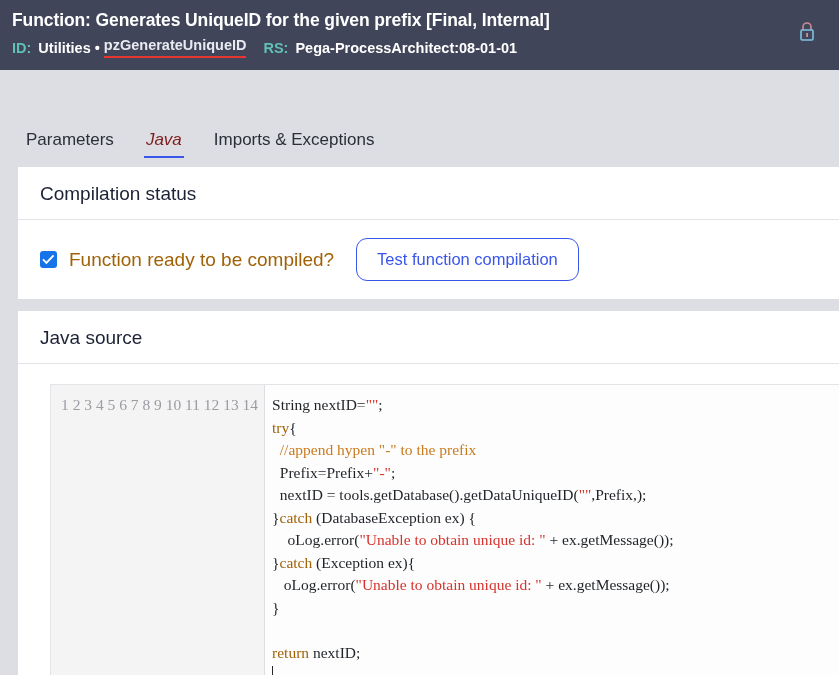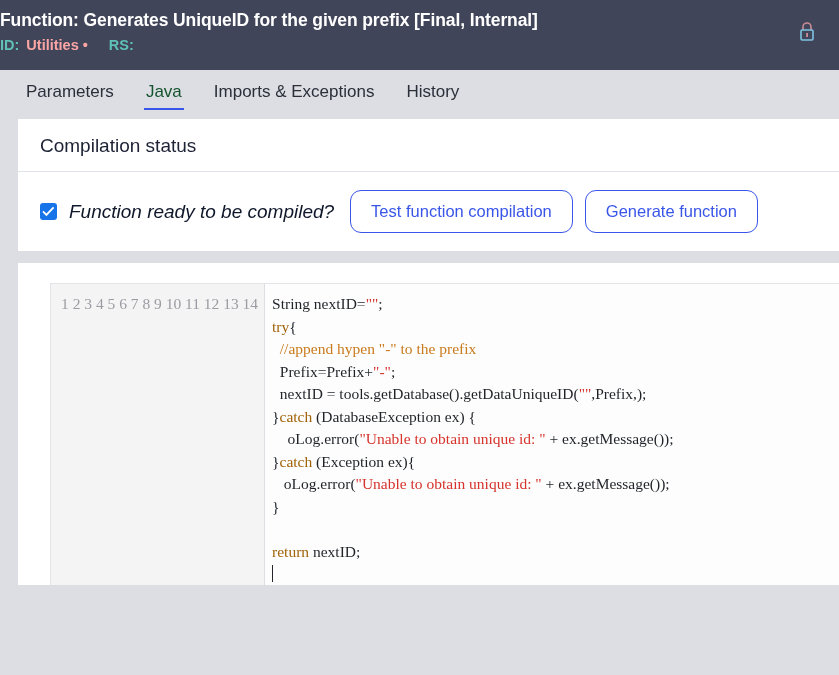--- a/index.html
+++ b/index.html
@@ -12,41 +12,41 @@
     background: #dcdee3;
     font-family: "Liberation Sans", sans-serif;
   }
 
   
   .header {
     position: relative;
     width: 839px;
     height: 70px;
     background: #414559;
-    padding: 9px 0 0 0;
+    padding: 9px 0 0 12px;
   }
   .header-title {
     color: #ffffff;
     font-size: 17.5px;
     font-weight: bold;
     letter-spacing: -0.1px;
     line-height: 22px;
     white-space: nowrap;
   }
   .header-sub {
     margin-top: 5px;
     display: flex;
     align-items: flex-end;
     white-space: nowrap;
     font-size: 14.5px;
     font-weight: bold;
     line-height: 19px;
   }
   .lbl-teal { color: #5fc1b8; margin-right: 7px; }
-  .val-white { color: #fca5a5; }
+  .val-white { color: #ffffff; }
   .underlined-id {
     color: #e9eaf0;
     border-bottom: 2.5px solid #e8352e;
     padding-bottom: 1px;
   }
   .sub-gap { display: inline-block; width: 17px; }
   .lock-icon {
     position: absolute;
     right: 22px;
     top: 20px;
@@ -56,30 +56,31 @@
 
   
   .tabbar {
     width: 839px;
     height: 49px;
     background: #dcdee3;
     display: flex;
     align-items: flex-start;
     padding-left: 10px;
     gap: 0;
+    margin-top: 48px;
   }
   .tab {
     position: relative;
     padding: 12px 16px 10px 16px;
     font-size: 17px;
     color: #2b2f3a;
     cursor: pointer;
     white-space: nowrap;
   }
-  .tab.active { color: #14532d; }
+  .tab.active { color: #7f1d1d; font-style: italic; }
   .tab.active::after {
     content: "";
     position: absolute;
     left: 14px;
     right: 14px;
     bottom: 2px;
     height: 2.5px;
     background: #3a56e8;
   }
 
@@ -110,24 +111,23 @@
     height: 17px;
     border-radius: 3px;
     background: #1673e8;
     position: relative;
     flex: 0 0 auto;
     cursor: pointer;
   }
   .checkbox svg { position: absolute; left: 2px; top: 3px; }
   .comp-label {
     font-size: 19px;
-    color: #0f172a;
-    margin-right: 4px;
-    white-space: nowrap;
-    font-style: italic;
+    color: #a16207;
+    margin-right: 10px;
+    white-space: nowrap;
   }
   .btn {
     border: 1.4px solid #3a56e8;
     border-radius: 11px;
     background: #ffffff;
     color: #3a56e8;
     font-size: 16.5px;
     font-family: "Liberation Sans", sans-serif;
     padding: 11px 20px;
     cursor: pointer;
@@ -179,58 +179,59 @@
 </style>
 </head>
 <body>
 
 <div class="header">
   <div class="header-title">Function: Generates UniqueID for the given prefix [Final, Internal]</div>
   <div class="header-sub">
     <span class="lbl-teal">ID:</span>
     <span class="val-white">Utilities •</span>
     <span>&nbsp;</span>
+    <span class="underlined-id">pzGenerateUniqueID</span>
     <span class="sub-gap"></span>
     <span class="lbl-teal">RS:</span>
+    <span class="val-white">Pega-ProcessArchitect:08-01-01</span>
   </div>
   <span class="lock-icon">
     <svg width="20" height="24" viewBox="0 0 20 24">
       <path d="M6 10 V7 a4 4 0 0 1 8 0 V10" fill="none" stroke="#c98c95" stroke-width="1.6"></path>
       <rect x="4" y="10" width="12" height="10" rx="1.2" fill="none" stroke="#7fc3e0" stroke-width="1.6"></rect>
       <rect x="9.2" y="13" width="1.8" height="4" fill="#d08f98"></rect>
     </svg>
   </span>
 </div>
 
 <div class="tabbar">
   <div class="tab">Parameters</div>
   <div class="tab active">Java</div>
   <div class="tab">Imports &amp; Exceptions</div>
-  <div class="tab">History</div>
 </div>
 
 <div class="panel">
   <div class="panel-header">Compilation status</div>
   <div class="panel-body">
     <div class="comp-row">
       <span class="checkbox">
         <svg width="13" height="11" viewBox="0 0 13 11">
           <path d="M1 5.4 L4.4 8.8 L11.6 1.4" fill="none" stroke="#ffffff" stroke-width="1.9"></path>
         </svg>
       </span>
       <span class="comp-label">Function ready to be compiled?</span>
       <button class="btn">Test function compilation</button>
-      <button class="btn">Generate function</button>
     </div>
   </div>
 </div>
 
 <div class="gap"></div>
 
 <div class="panel">
+  <div class="panel-header">Java source</div>
   <div class="editor-panel">
     <div class="editor">
       <div class="gutter" id="gutter">1
 2
 3
 4
 5
 6
 7
 8

